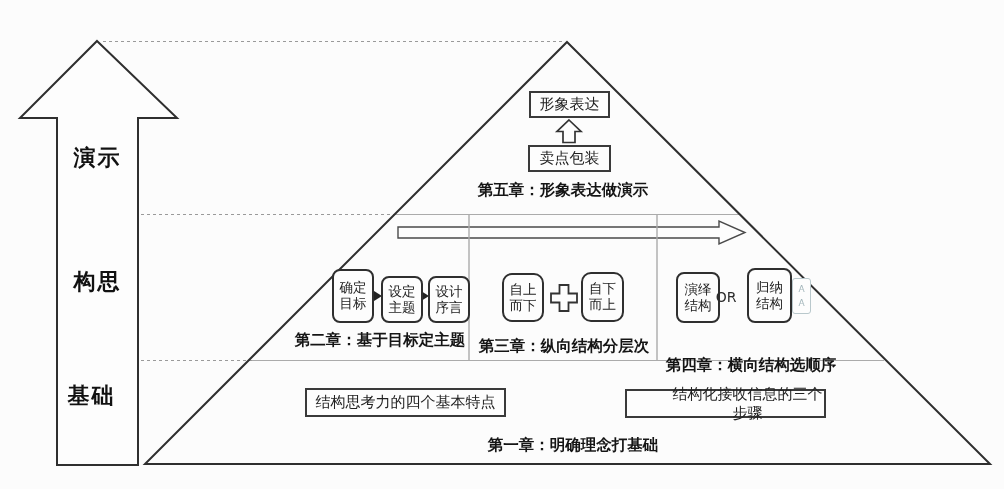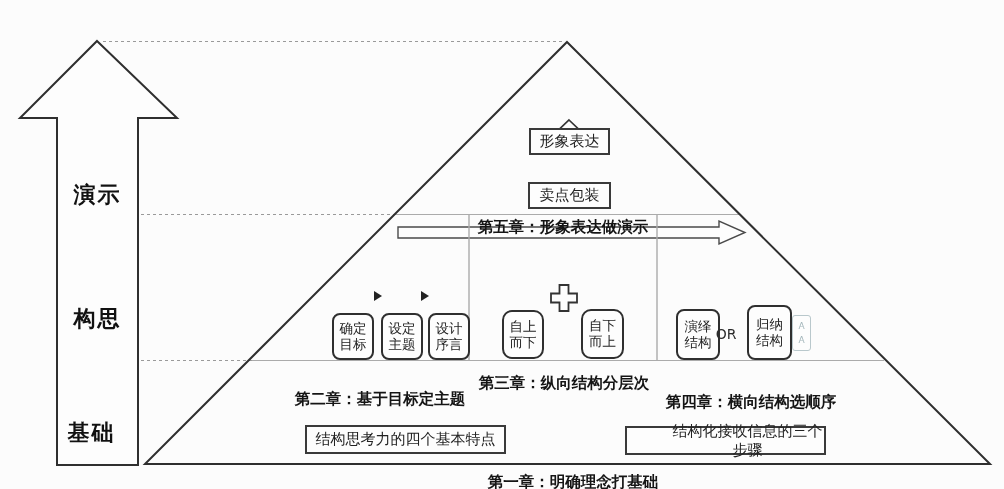--- a/index.html
+++ b/index.html
@@ -1,20 +1,20 @@
 <!DOCTYPE html>
 <html><head>
 <meta charset="utf-8">
 <style>
   html,body{margin:0;padding:0;}
   body{font-family:"DejaVu Sans","Liberation Sans",sans-serif;background:#fff;}
   #stage{position:relative;width:1004px;height:489px;background:#fcfcfc;overflow:hidden;}
   #shapes{position:absolute;left:0;top:0;width:1004px;height:489px;}
   .abs{position:absolute;box-sizing:border-box;}
-  .c{display:flex;align-items:center;justify-content:center;text-align:center;margin-top:37px;}
+  .c{display:flex;align-items:center;justify-content:center;text-align:center;}
   .box{border:2px solid #3a3a3a;background:#fdfdfd;color:#222;font-size:15px;}
   .rbox{border:2px solid #2f2f2f;border-radius:8px;background:#fdfdfd;color:#222;
         font-size:13.5px;line-height:1.18;flex-direction:column;}
   .rbox span{display:block;}
   .cap{font-weight:bold;color:#151515;font-size:15.5px;white-space:nowrap;}
   .lvl{font-weight:bold;color:#111;font-size:22px;letter-spacing:2px;}
   .or{color:#2c2c2c;font-size:14px;}
   .sizeicon{border:1.5px solid #b9c8cc;border-radius:3px;background:#fdfdfd;
             color:#a3b6bb;font-size:9px;line-height:1.6;flex-direction:column;}
 </style>
@@ -49,33 +49,33 @@
   </svg>
 
   <div class="abs c lvl" style="left:57px;top:146px;width:81px;height:24px;">演示</div>
   <div class="abs c lvl" style="left:57px;top:270px;width:81px;height:24px;">构思</div>
   <div class="abs c lvl" style="left:49px;top:384px;width:85px;height:24px;">基础</div>
 
   <div class="abs c box" style="left:529px;top:91px;width:81px;height:27px;">形象表达</div>
   <div class="abs c cap" style="left:455px;top:180px;width:216px;height:21px;">第五章：形象表达做演示</div>
   <div class="abs c box" style="left:528px;top:145px;width:83px;height:27px;">卖点包装</div>
 
-  <div class="abs c rbox" style="left:332px;top:276px;width:42px;height:47px;">
+  <div class="abs c rbox" style="left:332px;top:269px;width:42px;height:54px;">
     <span>确定</span>
     <span>目标</span>
   </div>
   <div class="abs c rbox" style="left:381px;top:276px;width:42px;height:47px;">
     <span>设定</span>
     <span>主题</span>
   </div>
   <div class="abs c rbox" style="left:428px;top:276px;width:42px;height:47px;">
     <span>设计</span>
     <span>序言</span>
   </div>
-  <div class="abs c cap" style="left:288px;top:352px;width:184px;height:21px;font-family:Liberation Mono, monospace;">第二章：基于目标定主题</div>
+  <div class="abs c cap" style="left:288px;top:330px;width:184px;height:21px;font-family:Liberation Mono, monospace;">第二章：基于目标定主题</div>
 
   <div class="abs c rbox" style="left:502px;top:273px;width:42px;height:49px;border-radius:10px;">
     <span>自上</span>
     <span>而下</span>
   </div>
   <div class="abs c rbox" style="left:581px;top:272px;width:43px;height:50px;border-radius:10px;">
     <span>自下</span>
     <span>而上</span>
   </div>
   <div class="abs c cap" style="left:472px;top:336px;width:184px;height:21px;">第三章：纵向结构分层次</div>

